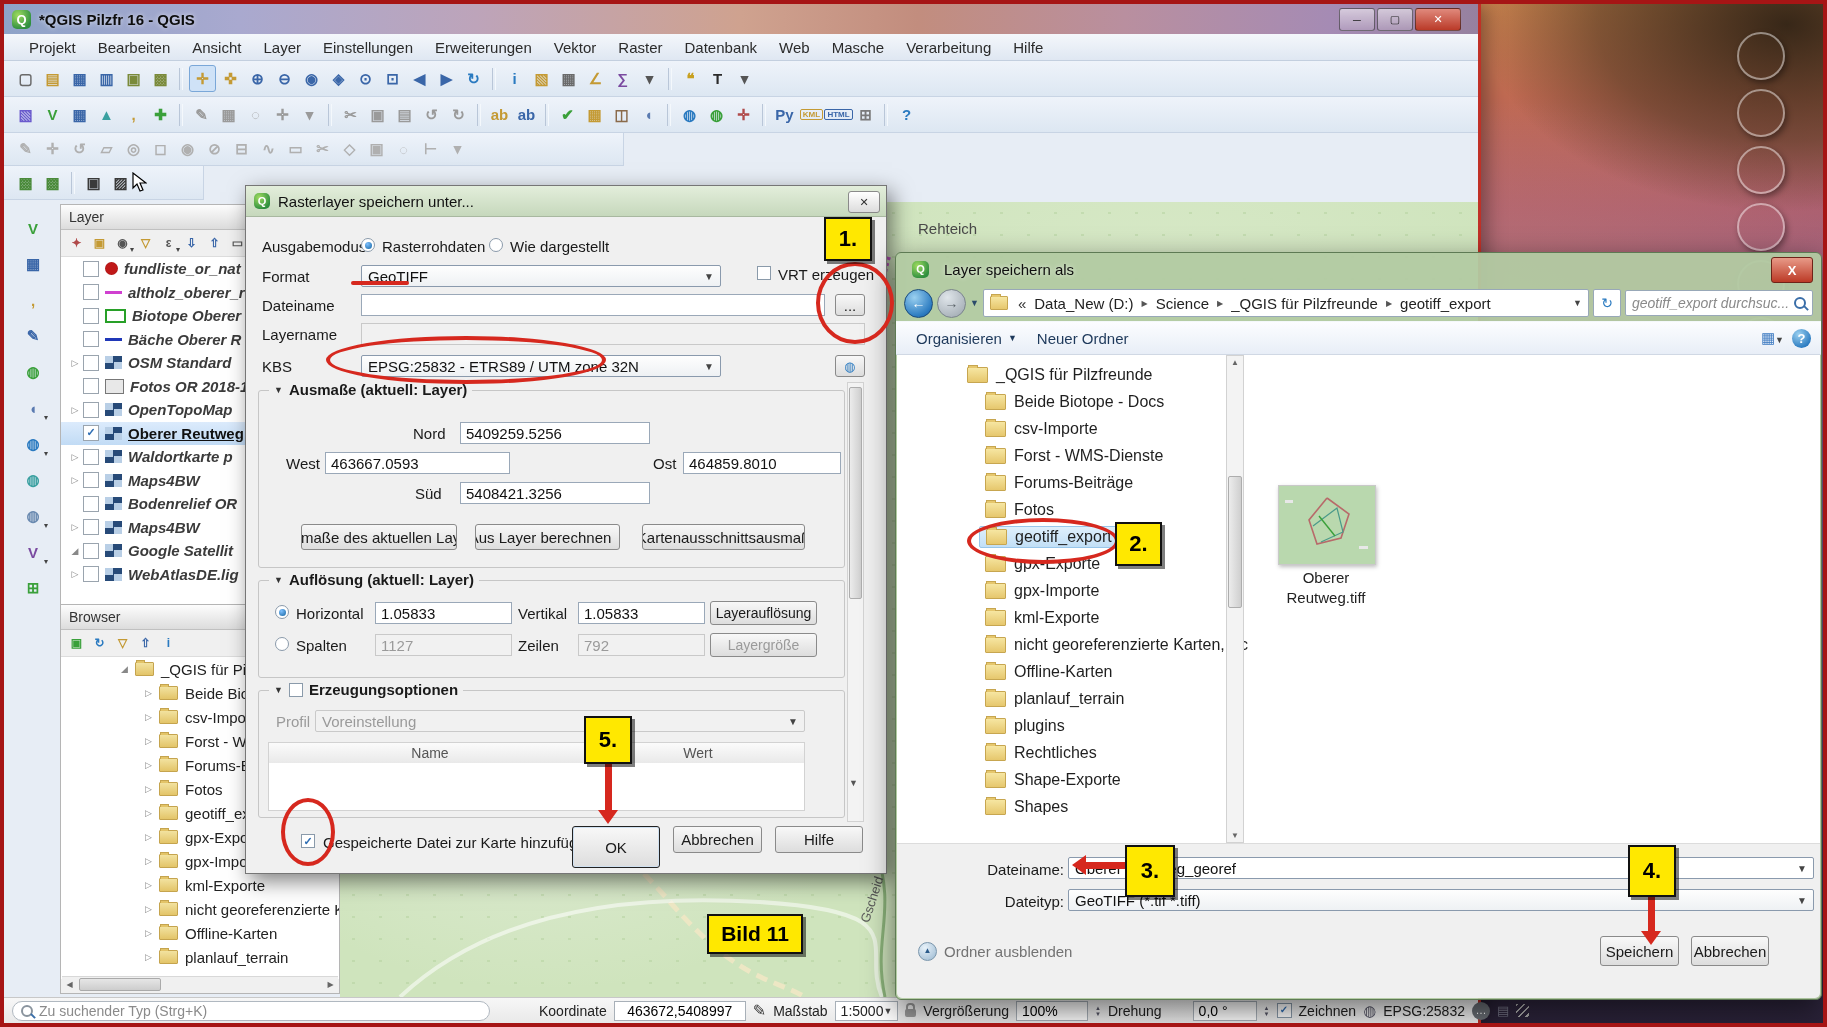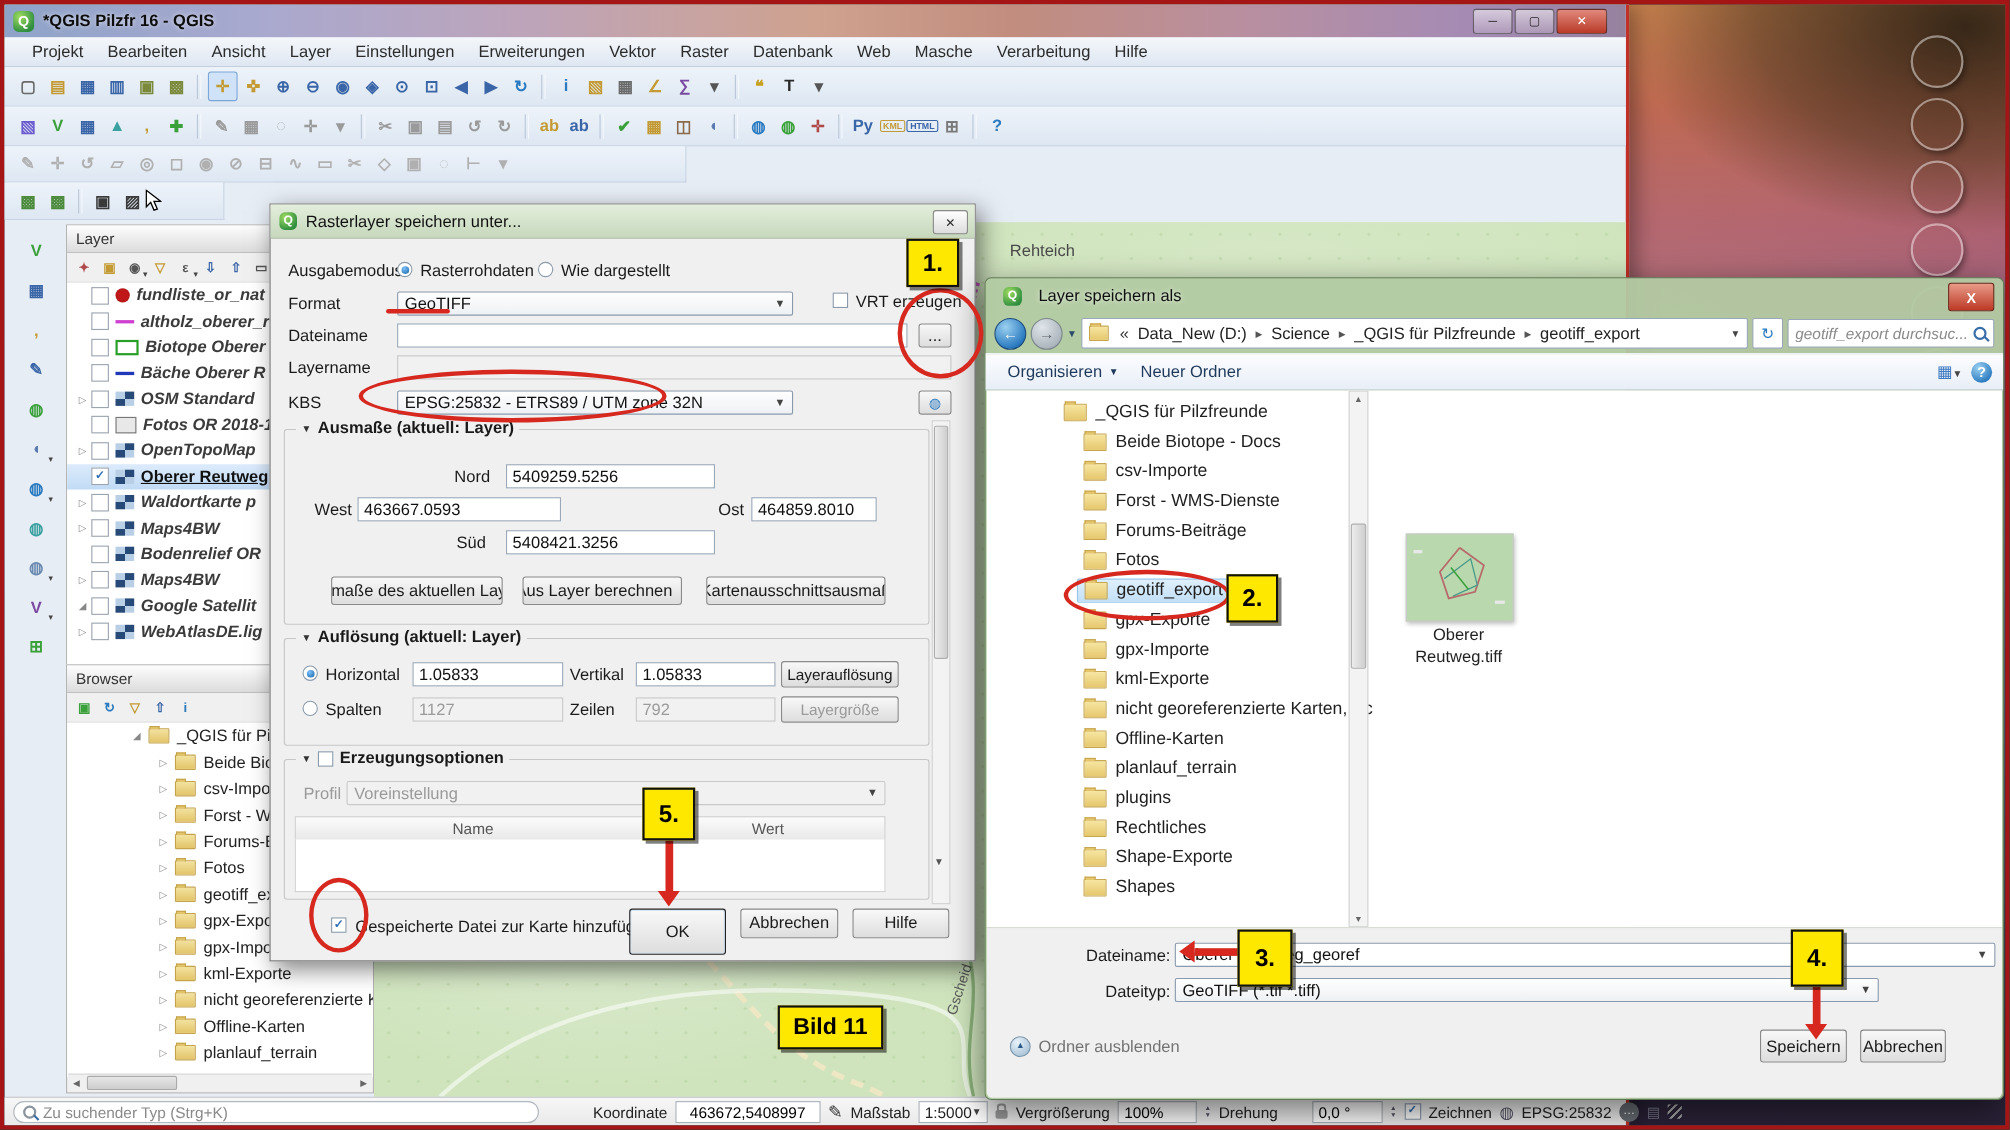--- a/index.html
+++ b/index.html
@@ -901,21 +901,21 @@
       <span class="ghead">
           <span class="tri">▼</span>
           <span>Ausmaße (aktuell: Layer)</span>
         </span>
     </div>
     <span class="flabel" style="left:167px;top:239px;">Nord</span>
     <input class="tin" style="left: 214px; top: 236px; width: 190px;" value="5409259.5256">
     <span class="flabel" style="left:40px;top:269px;">West</span>
     <input class="tin" style="left: 79px; top: 266px; width: 185px;" value="463667.0593">
     <span class="flabel" style="left:407px;top:269px;">Ost</span>
-    <input class="tin" style="left: 437px; top: 266px; width: 114px;" value="464859.8010">
+    <input class="tin" style="left: 437px; top: 266px; width: 158px;" value="464859.8010">
     <span class="flabel" style="left:169px;top:299px;">Süd</span>
     <input class="tin" style="left: 214px; top: 296px; width: 190px;" value="5408421.3256">
     <span class="btn" style="left:55px;top:338px;width:156px;height:26px;">ısmaße des aktuellen Laye</span>
     <span class="btn" style="left:229px;top:338px;width:145px;height:26px;">
         <span>Aus Layer berechnen</span>
         <span style="font-size:9px;margin-left:6px;">▼</span>
       </span>
     <span class="btn" style="left:396px;top:338px;width:163px;height:26px;">Kartenausschnittsausmaß</span>
 
     <div class="group" style="left:12px;top:394px;width:585px;height:96px;">
@@ -1137,21 +1137,21 @@
       <span class="thumblab" style="left:359px;top:214px;">Oberer</span>
       <span class="thumblab" style="left:359px;top:234px;">Reutweg.tiff</span>
     </div>
     <div class="fbottom">
       <span class="fbl" style="left:56px;top:17px;width:111px;">Dateiname:</span>
       <span class="combo" style="left:171px;top:13px;width:746px;background:#fff;">
           <span>Oberer Reutweg_georef</span>
           <span class="cav">▼</span>
         </span>
       <span class="fbl" style="left:56px;top:49px;width:111px;">Dateityp:</span>
-      <span class="combo" style="left:171px;top:45px;width:640px;">
+      <span class="combo" style="left:171px;top:45px;width:746px;">
           <span>GeoTIFF (*.tif *.tiff)</span>
           <span class="cav">▼</span>
         </span>
       <span style="position:absolute;left:21px;top:98px;display:flex;align-items:center;gap:7px;">
         <span style="width:17px;height:17px;border-radius:50%;background:radial-gradient(circle at 35% 28%,#e8f2fa,#9ab8d0);border:1px solid #7a96ac;color:#2a5a8a;font-size:8px;text-align:center;line-height:16px;">▲</span>
         <span style="font-size:15px;color:#737373;">Ordner ausblenden</span>
       </span>
       <span class="btn" style="left:703px;top:92px;width:79px;height:30px;">Speichern</span>
       <span class="btn" style="left:794px;top:92px;width:78px;height:30px;">Abbrechen</span>
     </div>

